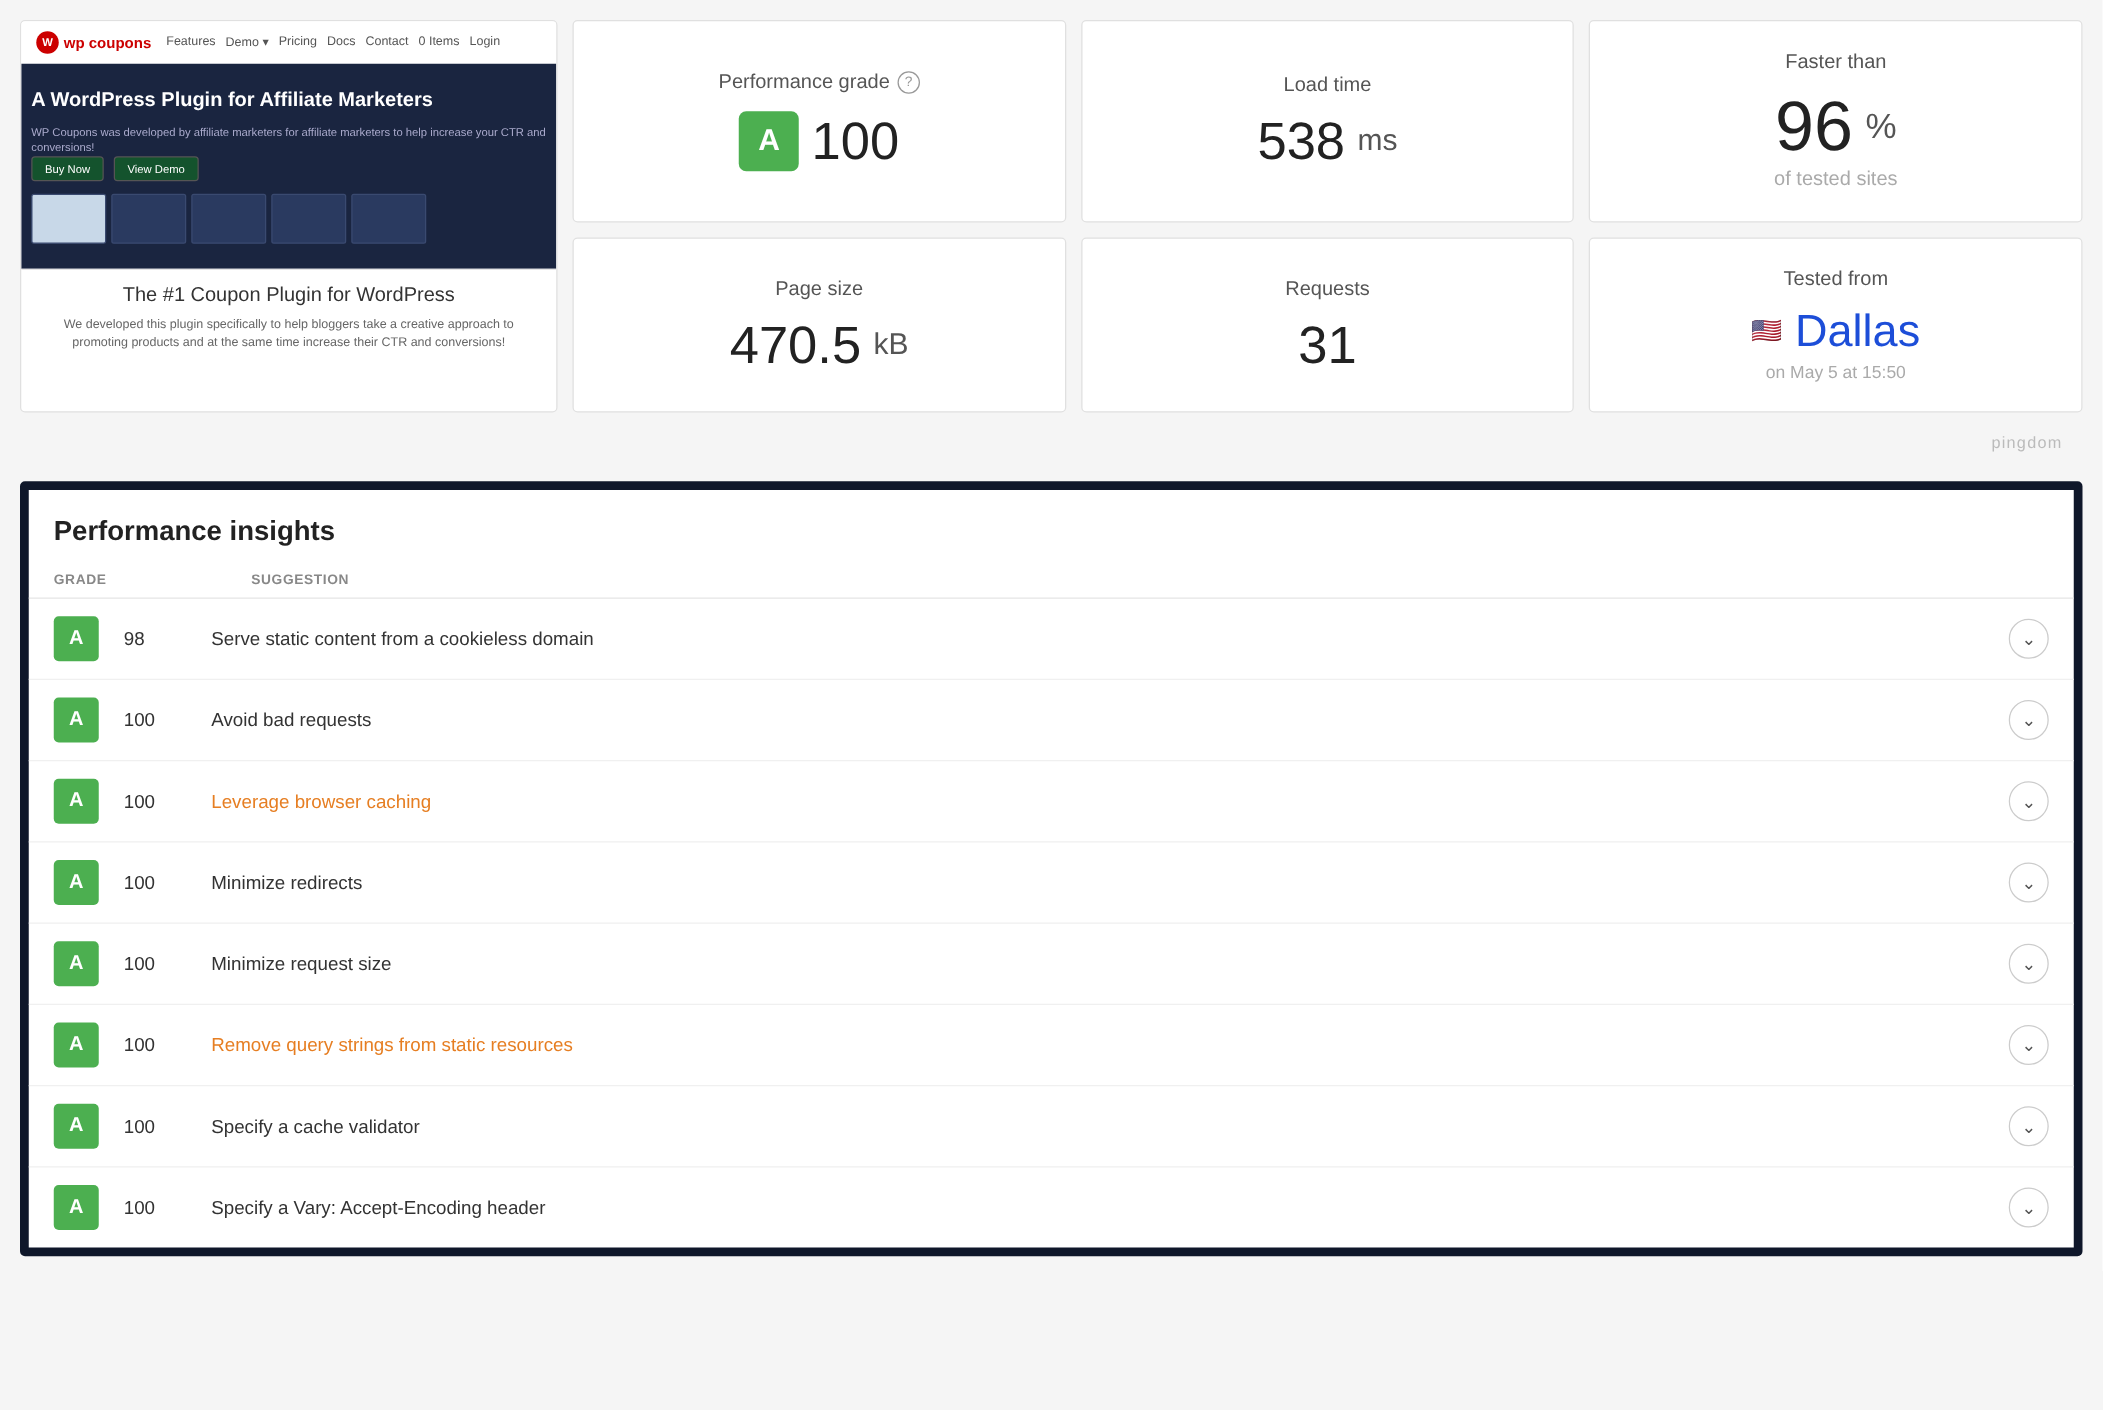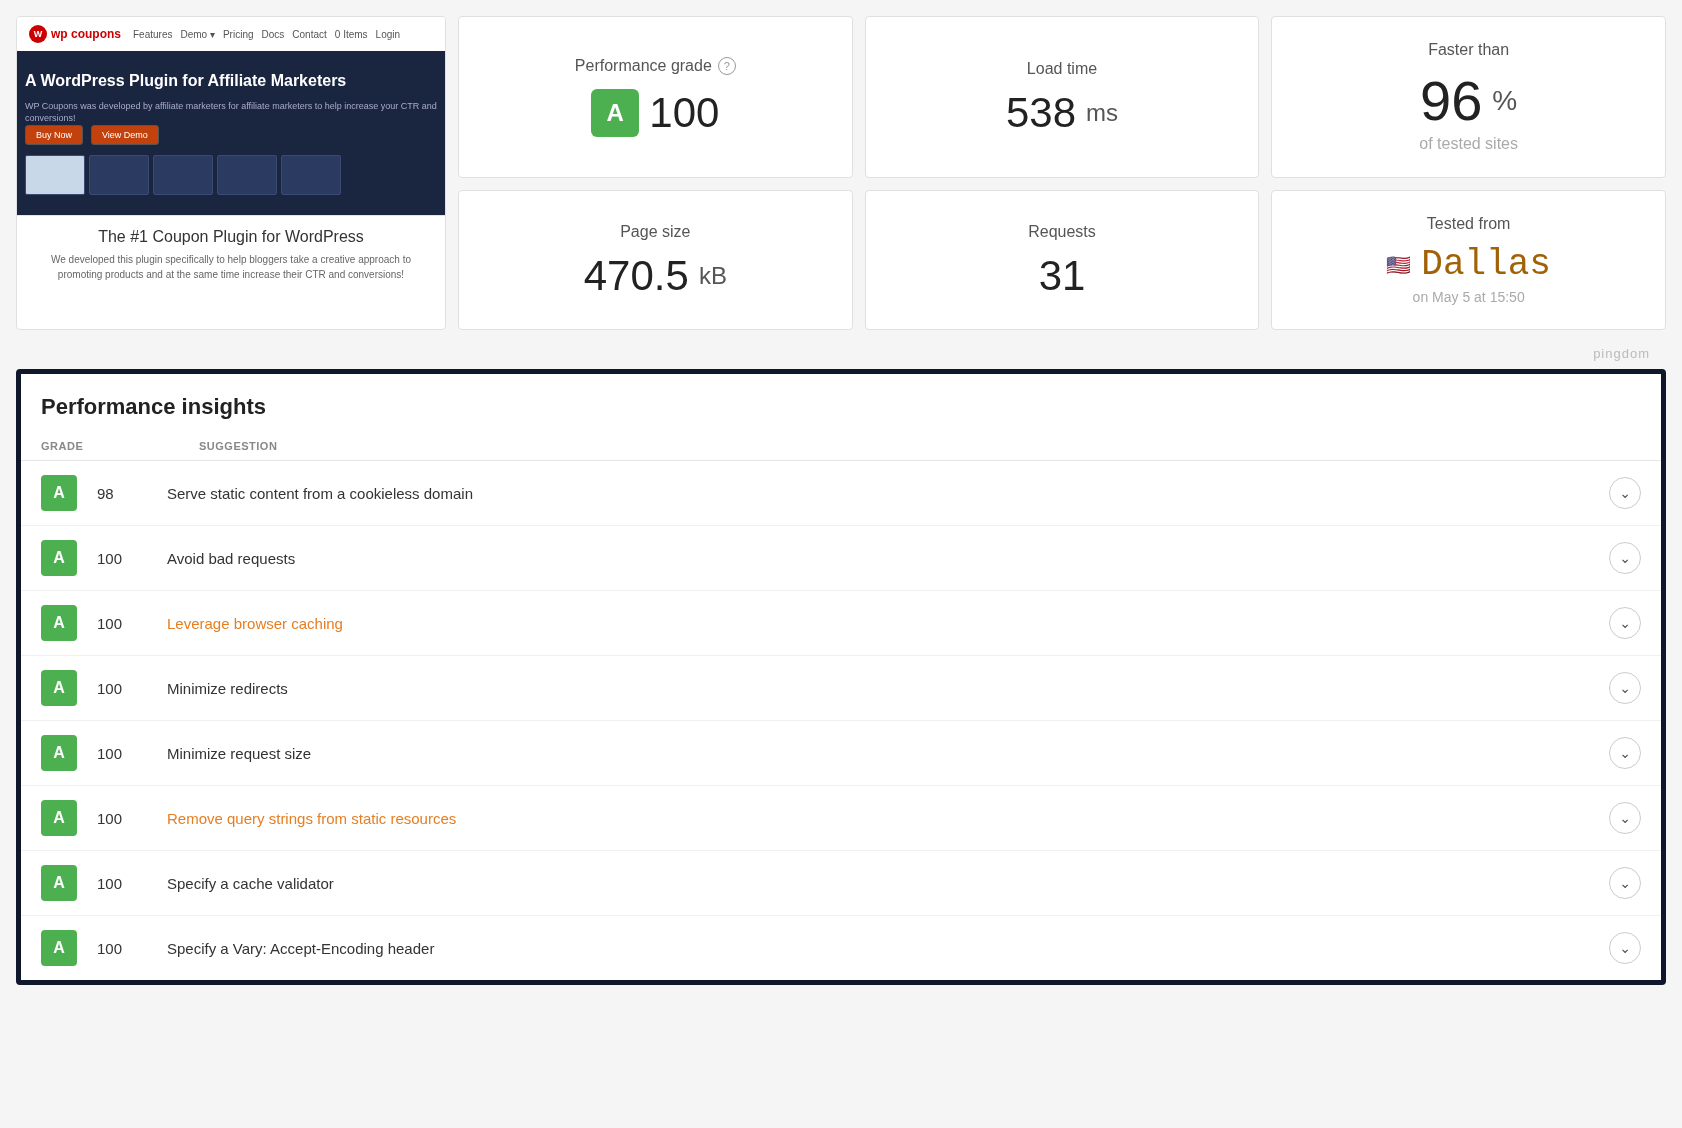--- a/index.html
+++ b/index.html
@@ -86,21 +86,21 @@
     }
 
     .hero-buttons {
       display: flex; gap: 8px;
     }
 
     .hero-btn {
       padding: 4px 10px;
       font-size: 9px;
       border-radius: 3px;
-      background: #c2410c;
+      background: #14532d;
       color: #fff;
       border: 1px solid #555;
     }
 
     .hero-screenshots {
       display: flex; gap: 4px; margin-top: 10px;
     }
 
     .hero-thumb {
       width: 60px; height: 40px;
@@ -215,44 +215,44 @@
 
     .faster-card .sub {
       font-size: 16px;
       color: #aaa;
       margin-top: 6px;
     }
 
     .tested-card .city {
       font-size: 36px;
       font-weight: 300;
-      color: #a16207;
-      font-family: Liberation Mono, monospace;
+      color: #1d4ed8;
     }
 
     .tested-card .date {
       font-size: 14px;
       color: #aaa;
       margin-top: 6px;
     }
 
     
     .pingdom-brand {
       text-align: right;
       padding: 4px 16px 8px;
       color: #bbb;
       font-size: 13px;
       letter-spacing: 1px;
     }
 
     
     .insights-section {
       background: #fff;
-      border: 5px solid #0f172a;
+      border: 7px solid #0f172a;
       border-radius: 4px;
+      margin-top: 16px;
     }
 
     .insights-title {
       font-size: 22px;
       font-weight: 600;
       color: #222;
       padding: 20px 20px 12px;
     }
 
     .insights-table-header {

